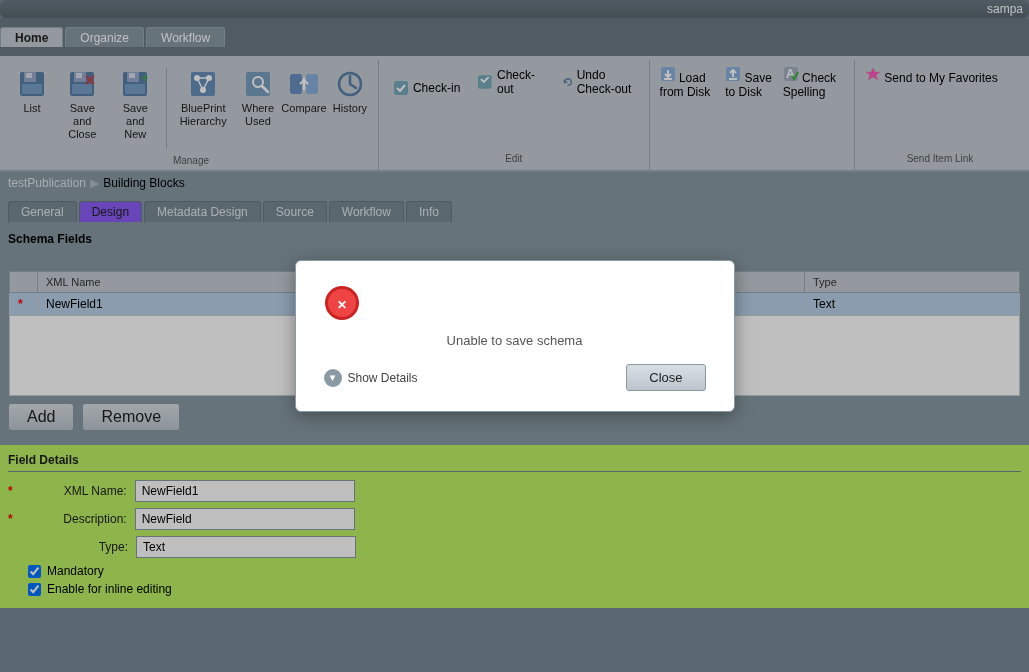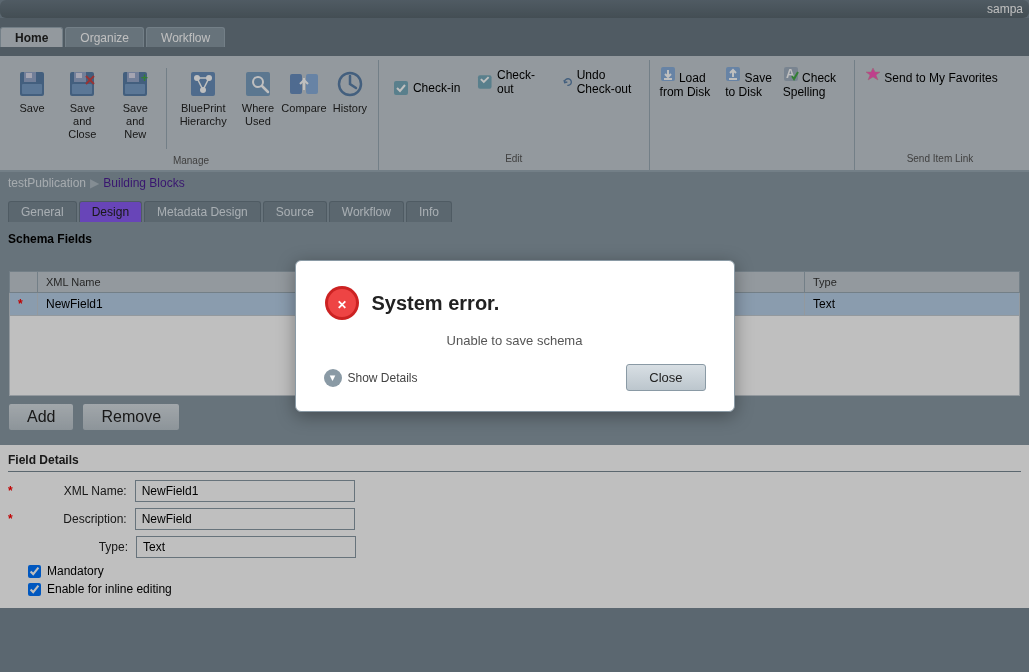--- a/index.html
+++ b/index.html
@@ -203,21 +203,21 @@
       background: linear-gradient(to bottom, #d8dfe4, #bcc6cd);
       border: 1px solid #8a9aa5;
       border-radius: 3px;
       cursor: pointer;
       font-size: 16px;
       color: #222;
     }
 
     
     .field-details {
-      background: #ffffff;
+      background: #bef264;
       padding: 8px;
     }
 
     .field-details-title {
       font-size: 12px;
       font-weight: bold;
       color: #222;
       margin-bottom: 8px;
       padding-bottom: 4px;
       border-bottom: 1px solid #7a8a95;
@@ -370,21 +370,21 @@
   <div style="display:flex; flex-direction:column; border-right:1px solid #9aaab5; padding: 4px 6px;">
     <div style="display:flex; gap:2px; flex:1; align-items:flex-start;">
 
       <div class="ribbon-btn-large">
         <svg class="btn-icon" viewBox="0 0 32 32">
           <rect x="4" y="4" width="24" height="24" rx="2" fill="#5a7fa8"></rect>
           <rect x="8" y="4" width="12" height="10" fill="#9ac"></rect>
           <rect x="10" y="5" width="6" height="5" fill="#dde"></rect>
           <rect x="6" y="16" width="20" height="10" rx="1" fill="#7a9fc8"></rect>
         </svg>
-        <span class="btn-label">Save</span>
+        <span class="btn-label">List</span>
       </div>
 
       <div class="ribbon-btn-large">
         <svg class="btn-icon" viewBox="0 0 32 32">
           <rect x="4" y="4" width="24" height="24" rx="2" fill="#5a7fa8"></rect>
           <rect x="8" y="4" width="12" height="10" fill="#9ac"></rect>
           <rect x="10" y="5" width="6" height="5" fill="#dde"></rect>
           <rect x="6" y="16" width="20" height="10" rx="1" fill="#7a9fc8"></rect>
           <line x1="20" y1="8" x2="28" y2="16" stroke="#c44" stroke-width="2"></line>
           <line x1="28" y1="8" x2="20" y2="16" stroke="#c44" stroke-width="2"></line>
@@ -518,21 +518,21 @@
         <span>Send to My Favorites</span>
       </div>
     </div>
     <div class="ribbon-bottom-label">Send Item Link</div>
   </div>
 </div>
 
 <div class="breadcrumb">
   <span style="cursor:pointer; color:#dde4e9;">testPublication</span>
   <span class="sep">▶</span>
-  <span style="cursor:pointer; color:#4c1d95;">Building Blocks</span>
+  <span style="cursor:pointer; color:#000000;">Building Blocks</span>
 </div>
 
 <div class="content-tabs">
   <div class="content-tab">General</div>
   <div class="content-tab active">Design</div>
   <div class="content-tab">Metadata Design</div>
   <div class="content-tab">Source</div>
   <div class="content-tab">Workflow</div>
   <div class="content-tab">Info</div>
 </div>
@@ -601,21 +601,20 @@
 </div>
 
 <div class="dialog-overlay">
   <div class="dialog">
     <div class="dialog-header">
       <svg class="dialog-error-icon" viewBox="0 0 36 36">
         <circle cx="18" cy="18" r="17" fill="#cc2222"></circle>
         <circle cx="18" cy="18" r="14" fill="#ee4444"></circle>
         <text x="18" y="24" text-anchor="middle" font-size="22" fill="#fff" font-weight="bold">✕</text>
       </svg>
-      <span class="dialog-title">System error.</span>
     </div>
     <div class="dialog-message">Unable to save schema</div>
     <div class="dialog-footer">
       <button class="show-details-btn">
         <div class="show-details-icon">▾</div>
         <span>Show Details</span>
       </button>
       <button class="close-btn">Close</button>
     </div>
   </div>

